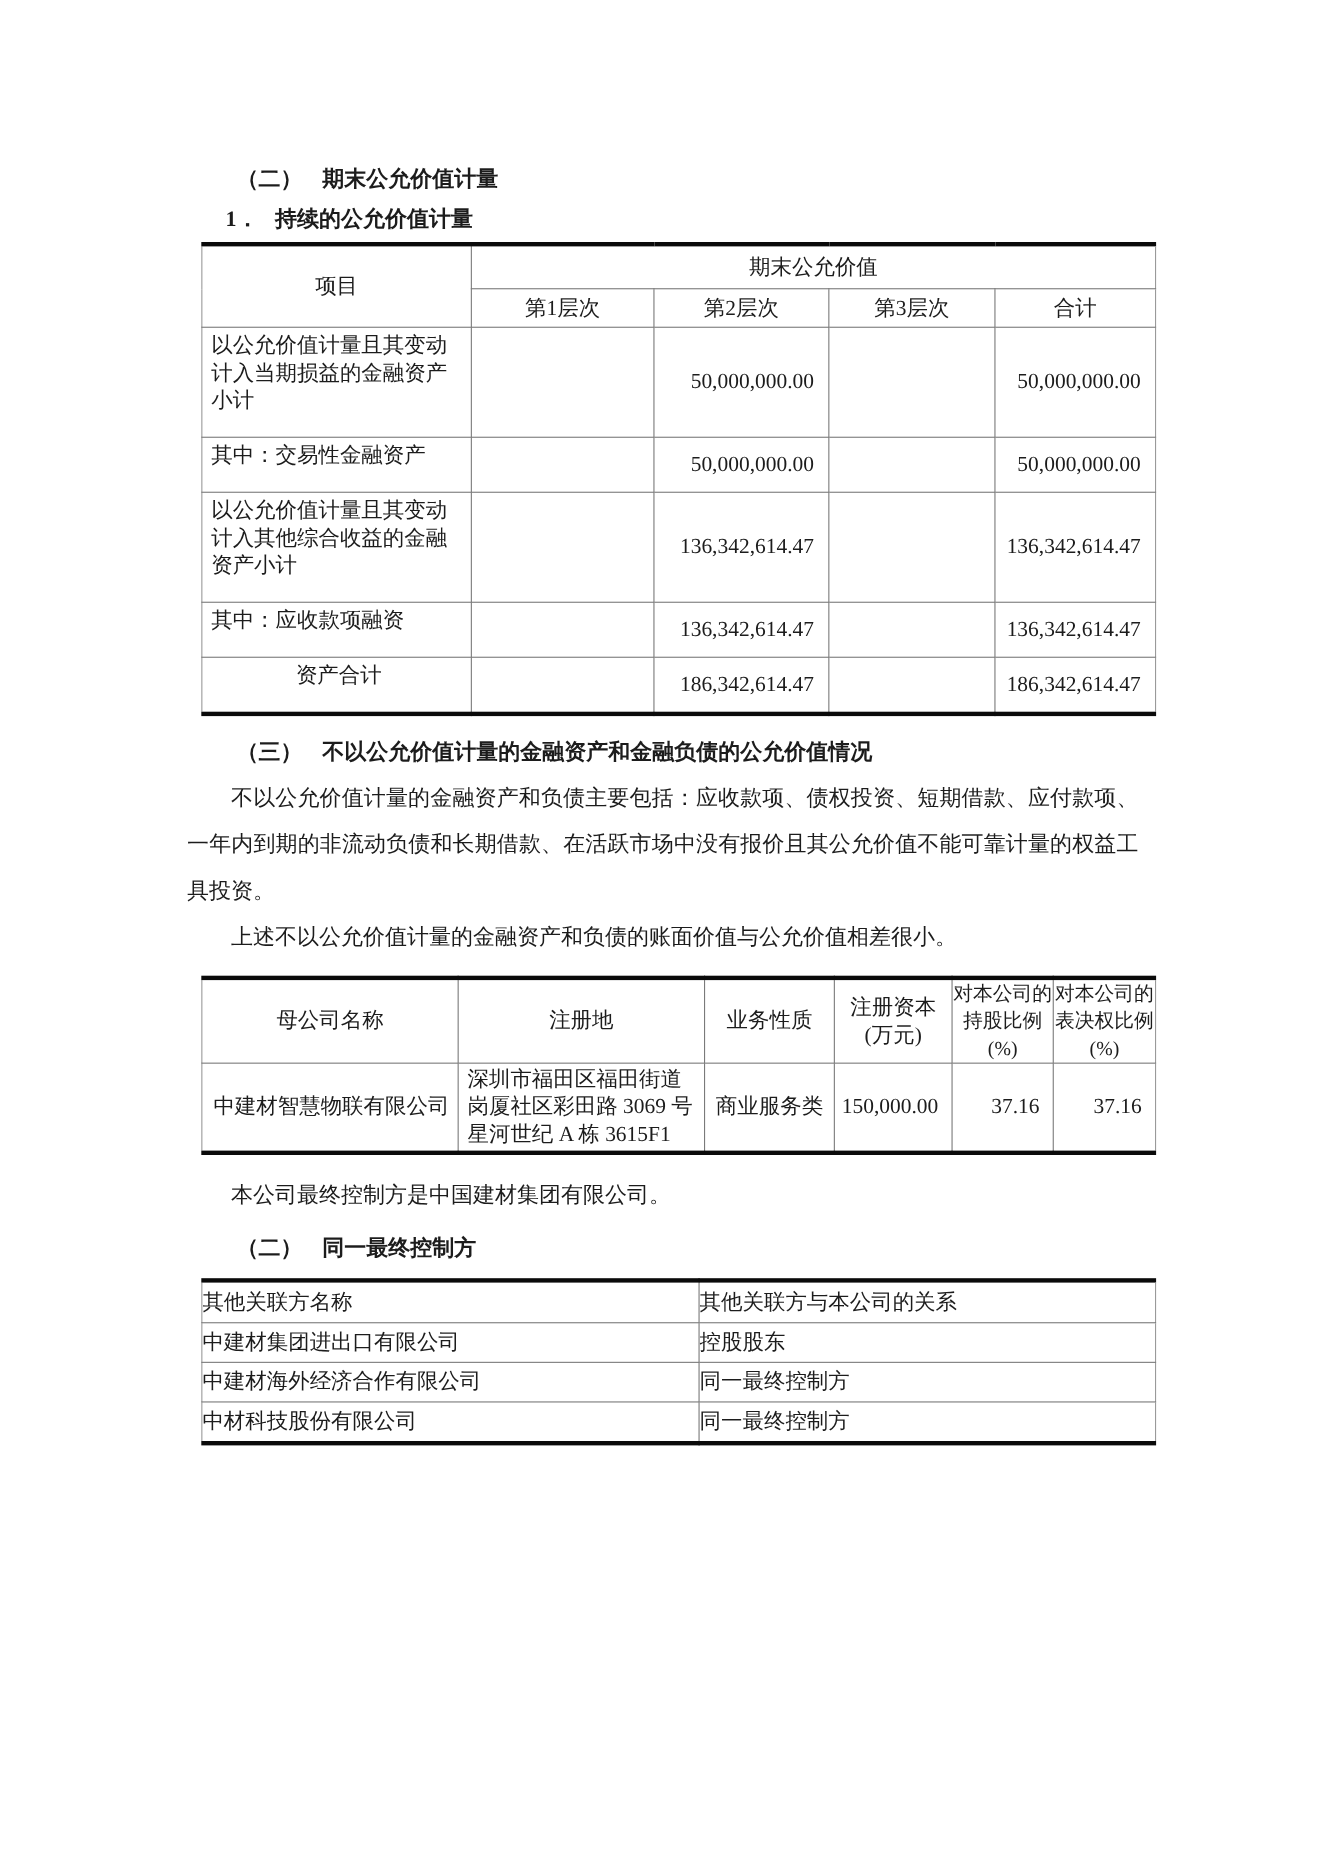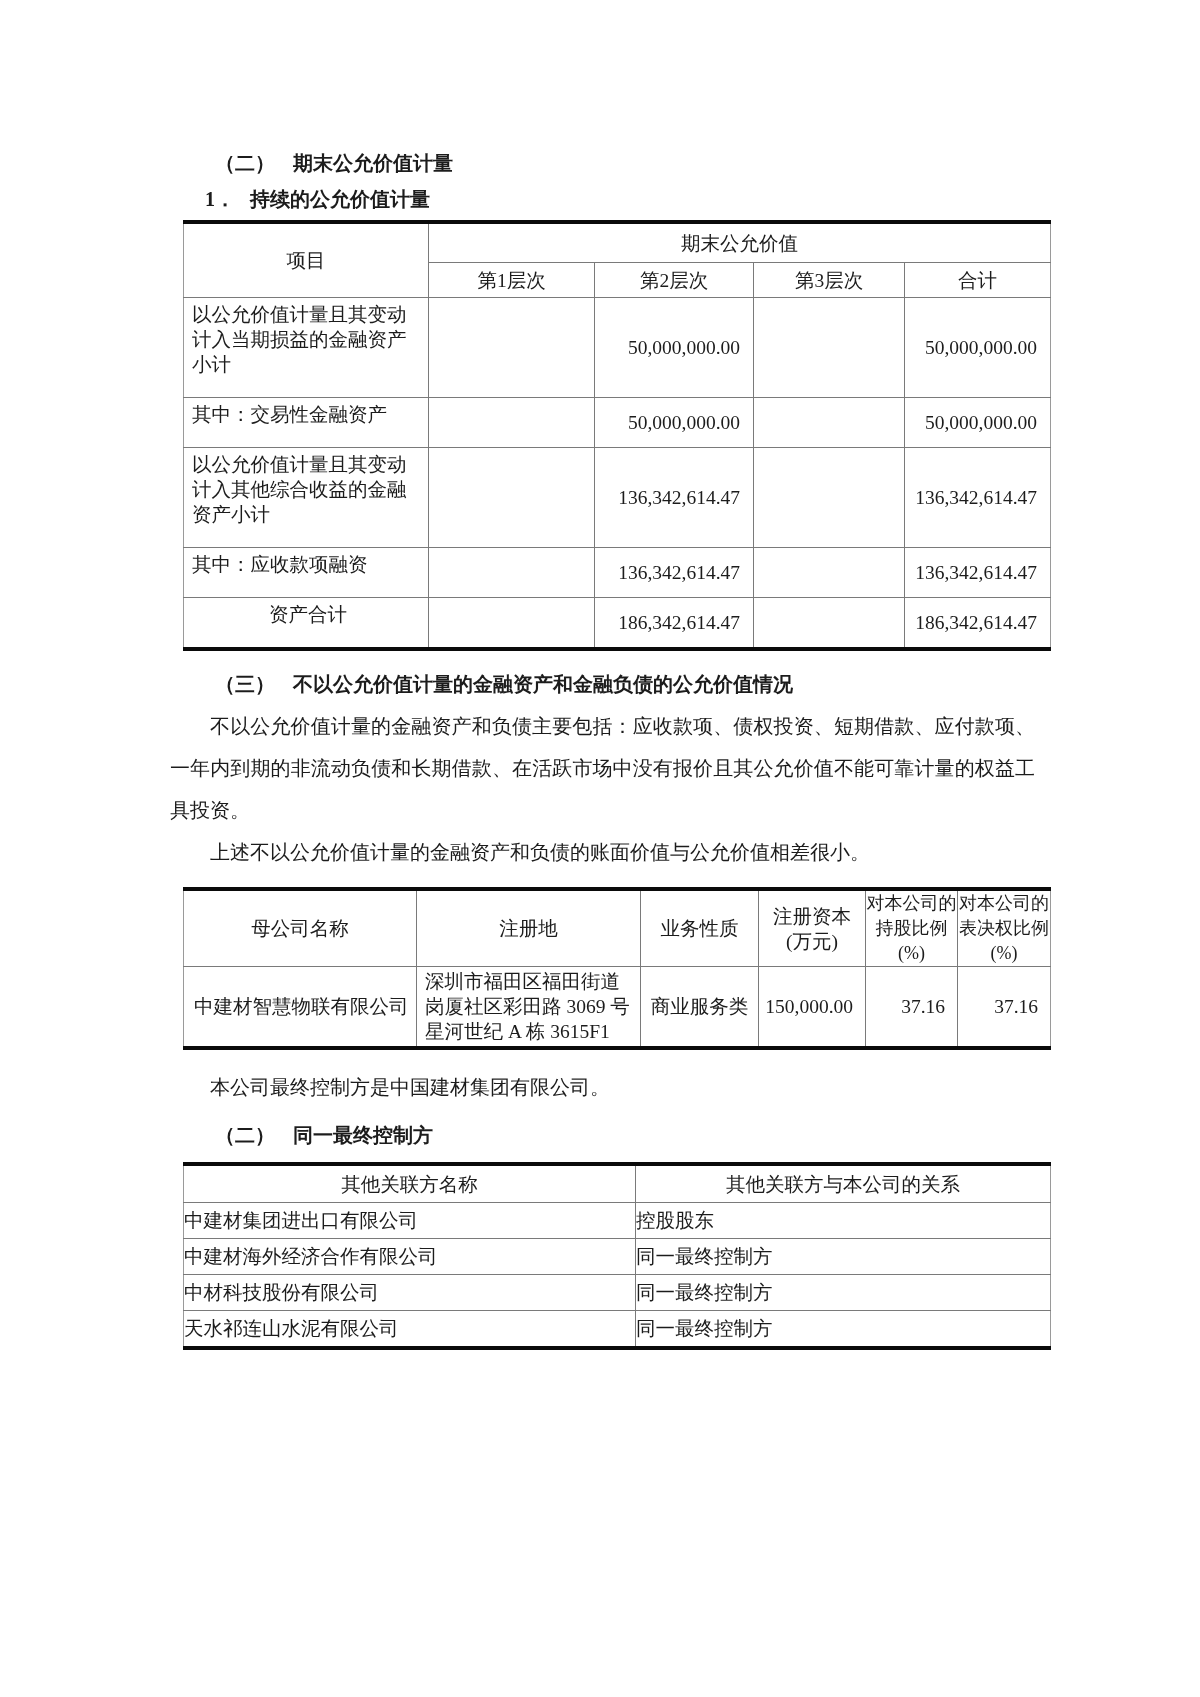--- a/index.html
+++ b/index.html
@@ -91,21 +91,21 @@
   .t2 { margin-top: 14px; }
   .t2 th { height: 74px; text-align: center; line-height: 24px; }
   .t2 th.tight { font-size: 18px; }
   .t2 td { height: 70px; }
   .t2 td.name  { text-align: left; padding: 2px 2px 2px 10px; }
   .t2 td.place { text-align: left; padding: 2px 4px 2px 8px; }
   .t2 td.biz   { text-align: center; }
   .t2 td.num   { text-align: right; padding-right: 12px; }
 
   .t3 { margin-top: 14px; }
-  .t3 th { height: 36px; text-align: center; }
+  .t3 th { height: 36px; text-align: left; }
   .t3 td { height: 35px; text-align: left; padding-left: 10px; }
 </style>
 </head>
 <body>
 
 <div class="page">
 
   <div class="heading h-s2">
     <span class="hnum">（二）</span><span>期末公允价值计量</span>
   </div>
@@ -241,20 +241,16 @@
         <td>控股股东</td>
       </tr>
       <tr>
         <td>中建材海外经济合作有限公司</td>
         <td>同一最终控制方</td>
       </tr>
       <tr>
         <td>中材科技股份有限公司</td>
         <td>同一最终控制方</td>
       </tr>
-      <tr>
-        <td>天水祁连山水泥有限公司</td>
-        <td>同一最终控制方</td>
-      </tr>
     </tbody>
   </table>
 
 </div>
 
 </body></html>

